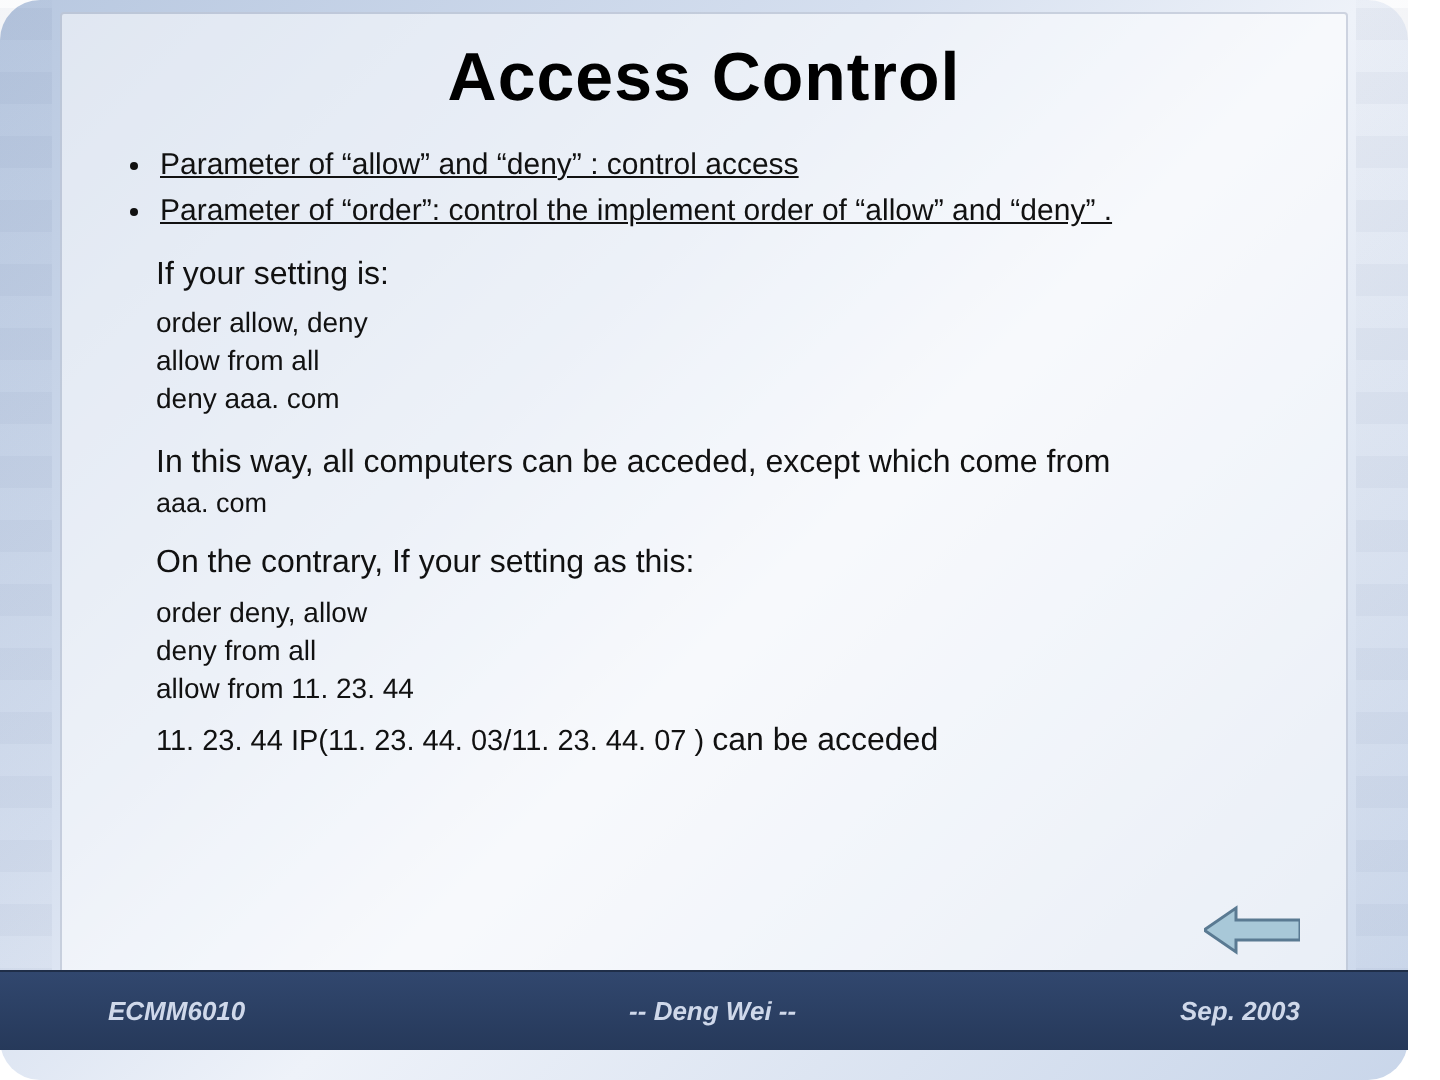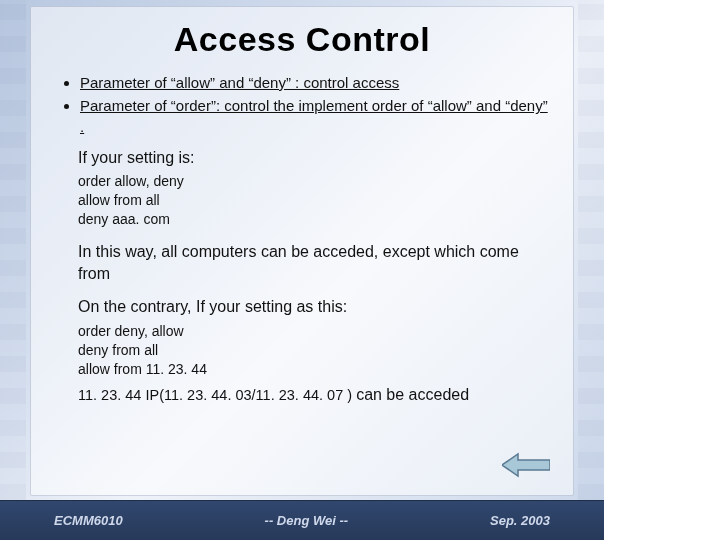--- a/index.html
+++ b/index.html
@@ -5,24 +5,25 @@
   html, body {
     margin: 0;
     padding: 0;
     width: 720px;
     height: 540px;
     overflow: hidden;
     font-family: Arial, Helvetica, sans-serif;
   }
   .slide {
     position: relative;
-    width: 604px;
+    width: 704px;
     height: 540px;
     background: linear-gradient(135deg, #b8c8e0 0%, #d5dfef 35%, #eef2f9 55%, #c9d6ea 100%);
     box-sizing: border-box;
+    border-radius: 20px;
   }
   
   .hex-strip-left, .hex-strip-right {
     position: absolute;
     top: 0;
     bottom: 40px;
     width: 26px;
     background: repeating-linear-gradient(
       0deg,
       rgba(40,60,110,0.15) 0 16px,
@@ -108,21 +109,21 @@
     bottom: 62px;
     width: 48px;
     height: 26px;
   }
   .arrow-icon svg { width: 100%; height: 100%; }
 
   .footer-bar {
     position: absolute;
     left: 0;
     right: 0;
-    bottom: 0;
+    bottom: 15px;
     height: 40px;
     background: linear-gradient(180deg, #31476e 0%, #26395a 100%);
     border-top: 1px solid #1f2e48;
     display: flex;
     align-items: center;
     justify-content: space-between;
     padding: 0 54px;
     box-sizing: border-box;
     color: #cfd8ea;
     font-size: 13px;
@@ -147,20 +148,21 @@
       <li>Parameter of “allow” and “deny” : control access</li>
       <li>Parameter of “order”: control the implement order of “allow” and “deny” .</li>
     </ul>
 
     <div class="para">If your setting is:</div>
     <div class="code-block">order allow, deny
 allow from all
 deny aaa. com</div>
 
     <div class="para para-tight">In this way, all computers can be acceded, except  which come from</div>
+    <span class="inline-host">aaa. com</span>
 
     <div class="para para-tight">On the contrary, If your setting as this:</div>
     <div class="code-block">order deny, allow
 deny from all
 allow from 11. 23. 44</div>
 
     <div class="final-sub">
       <span>11. 23. 44 IP(11. 23. 44. 03/11. 23. 44. 07 ) </span><span class="big">can be acceded</span>
     </div>
   </div>

